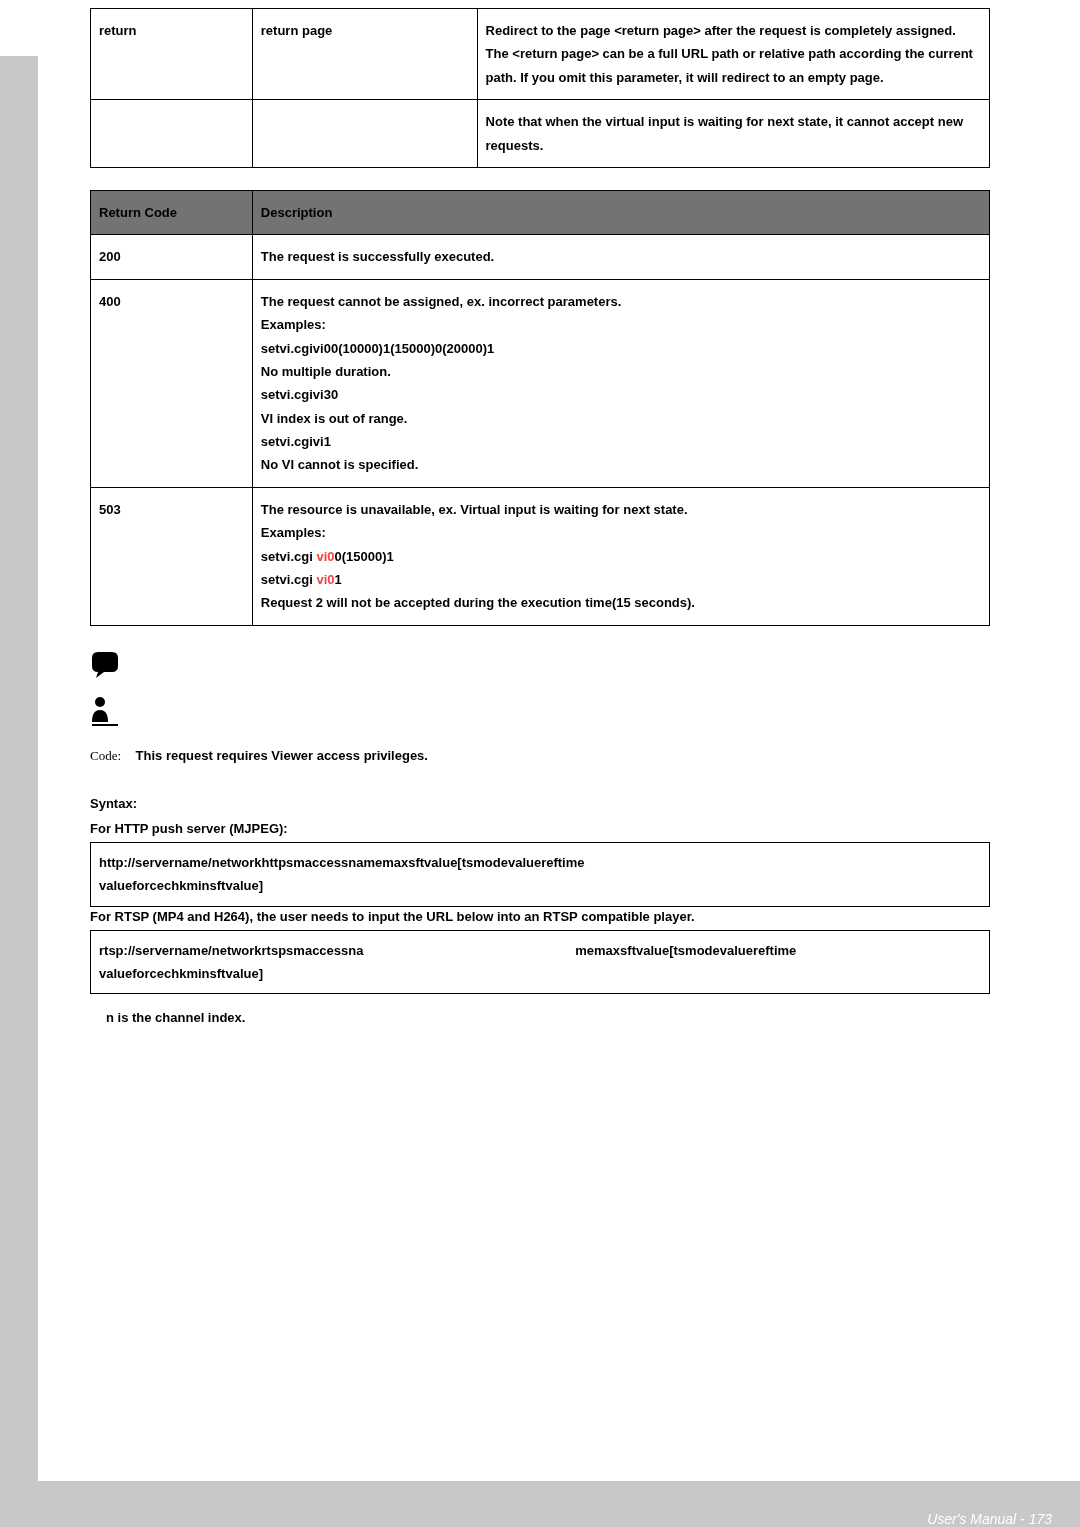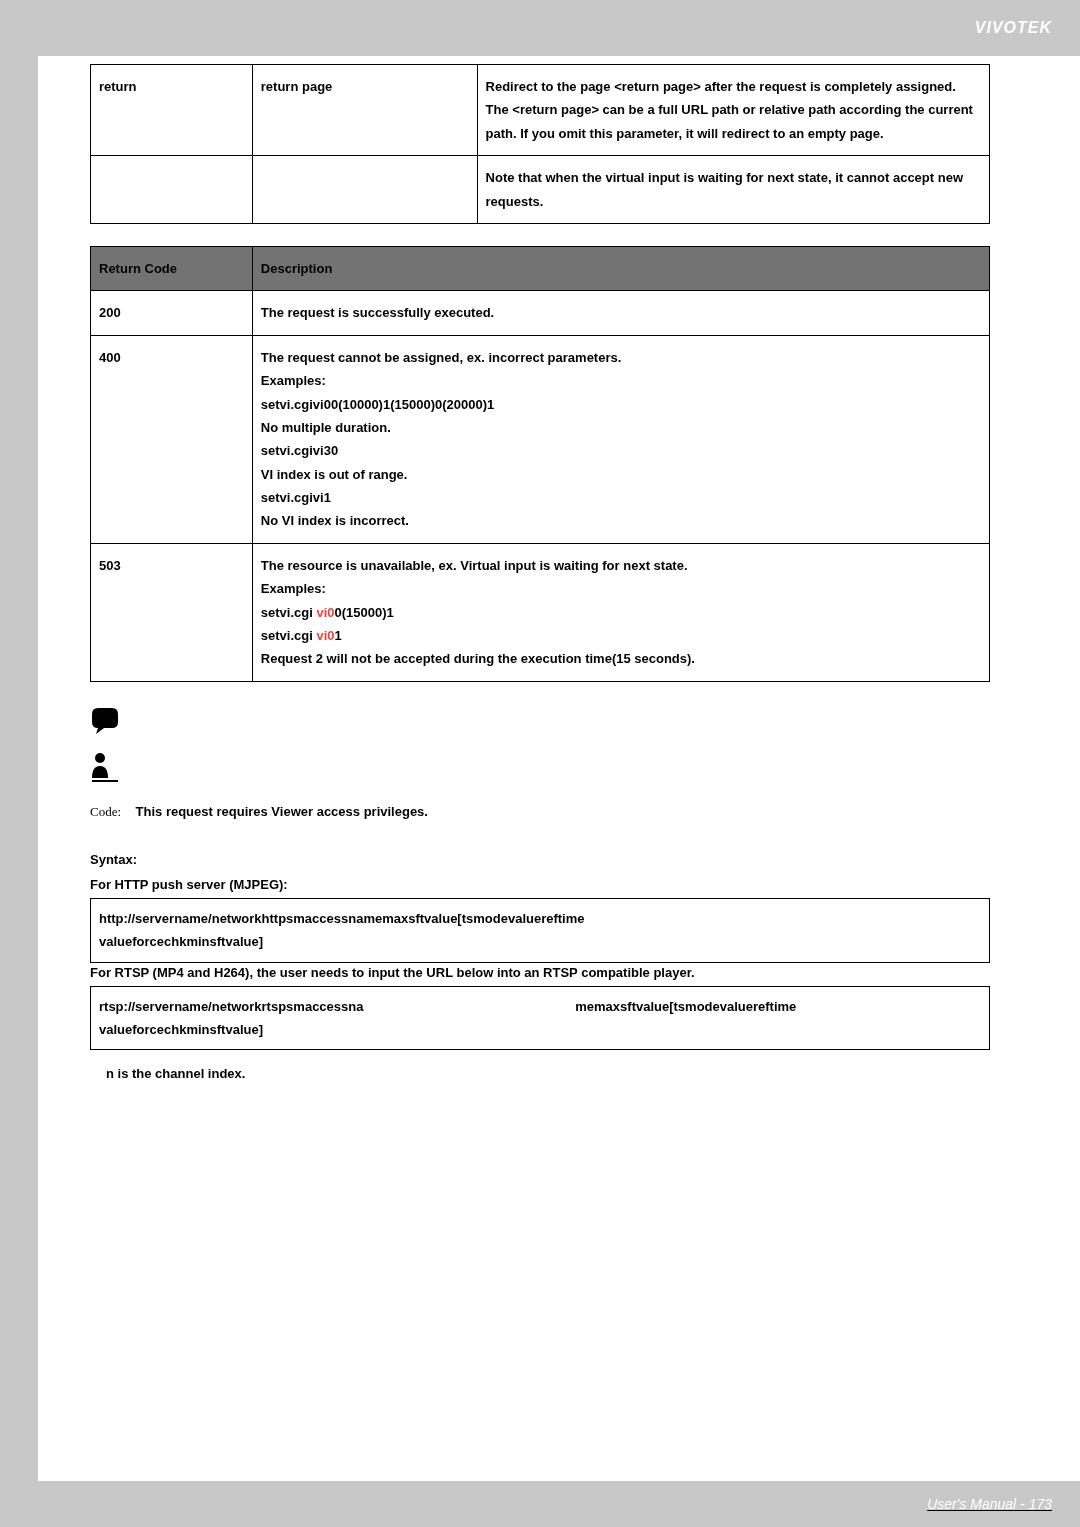--- a/index.html
+++ b/index.html
@@ -15,31 +15,28 @@
 .tbl-head { background: #737373; }
 .section-icon { font-size: 34px; margin-top: 22px; margin-bottom: 6px; color: #000; }
 .section-icon.under { text-decoration: underline; }
 .note { margin: 14px 0 18px 0; }
 .note-lbl { font-family: 'Times New Roman', serif; }
 .bold { font-weight: bold; }
 .syntax-box { border: 1px solid #000; padding: 8px; margin: 6px 0 2px 0; line-height: 1.8; }
 .red { color: #ef4444; font-weight: bold; }
 .spacer-sm { height: 14px; }
 .spacer-md { height: 22px; }
-.footer-band { position: absolute; left: 0; right: 0; bottom: 0; height: 46px; background: #c8c8c8; display: flex; align-items: center; justify-content: flex-end; padding-right: 28px; text-decoration: underline; }
+.footer-band { position: absolute; left: 0; right: 0; bottom: 0; height: 46px; background: #c8c8c8; display: flex; align-items: flex-end; justify-content: flex-end; padding-right: 28px; }
 .footer-txt { color: #fff; font-style: italic; font-size: 14px; }
 .hollow { font-weight: bold; }
 </style>
 </head>
 <body>
 
 <div class="page">
-  <div class="top-band">
-    <span class="brand">VIVOTEK</span>
-  </div>
   <div class="sidebar-stripe"></div>
 
   <div class="content">
     <div style="height:8px;"></div>
 
     <table class="tbl">
       <tbody>
           <tr>
         <td class="bold">return</td>
         <td class="bold">return page</td>
@@ -70,21 +67,21 @@
       <tr>
         <td class="bold">400</td>
         <td class="bold">
           <div>The request cannot be assigned, ex. incorrect parameters.</div>
           <div>Examples:</div>
           <div>setvi.cgivi00(10000)1(15000)0(20000)1</div>
           <div>No multiple duration.</div>
           <div>setvi.cgivi30</div>
           <div>VI index is out of range.</div>
           <div>setvi.cgivi1</div>
-          <div>No VI index is incorrect.</div>
+          <div>No VI cannot is specified.</div>
         </td>
       </tr>
       <tr>
         <td class="bold">503</td>
         <td class="bold">
           <div>The resource is unavailable, ex. Virtual input is waiting for next state.</div>
           <div>Examples:</div>
           <div><span>setvi.cgi </span><span class="red">vi0</span><span>0(15000)1</span></div>
           <div><span>setvi.cgi </span><span class="red">vi0</span><span>1</span></div>
           <div>Request 2 will not be accepted during the execution time(15 seconds).</div>

